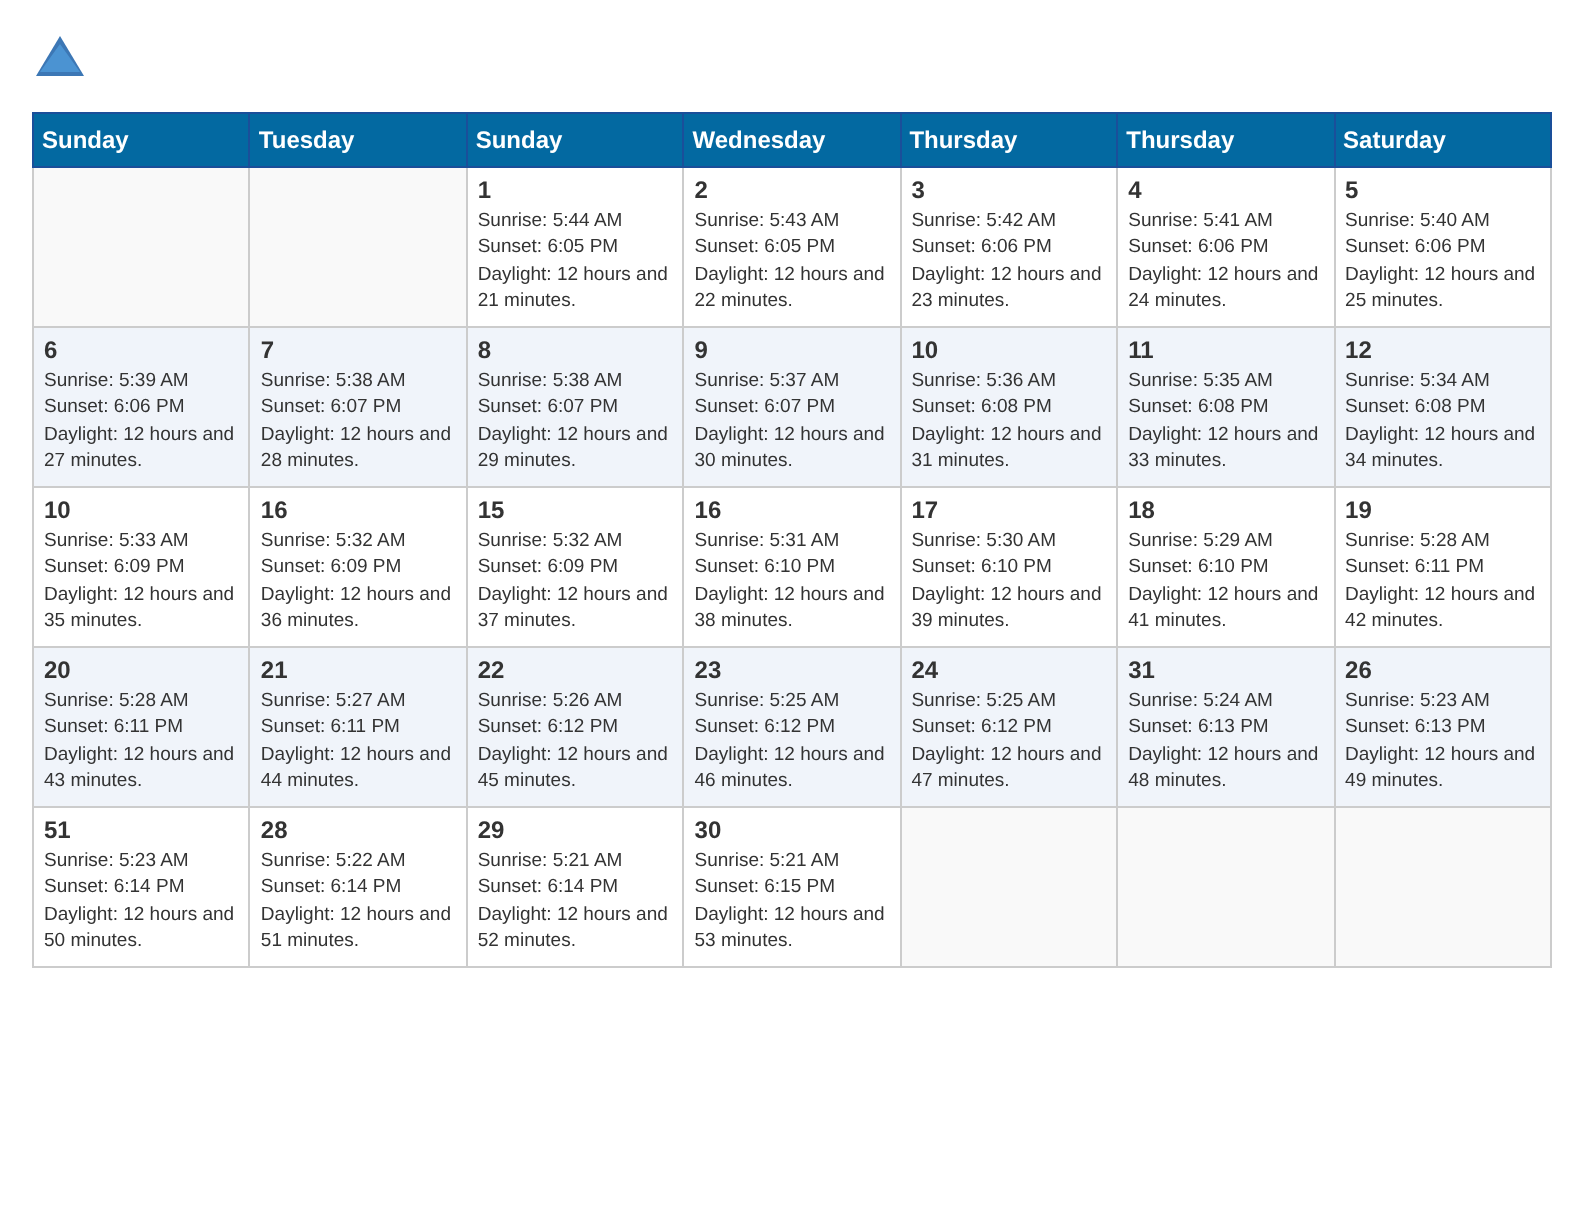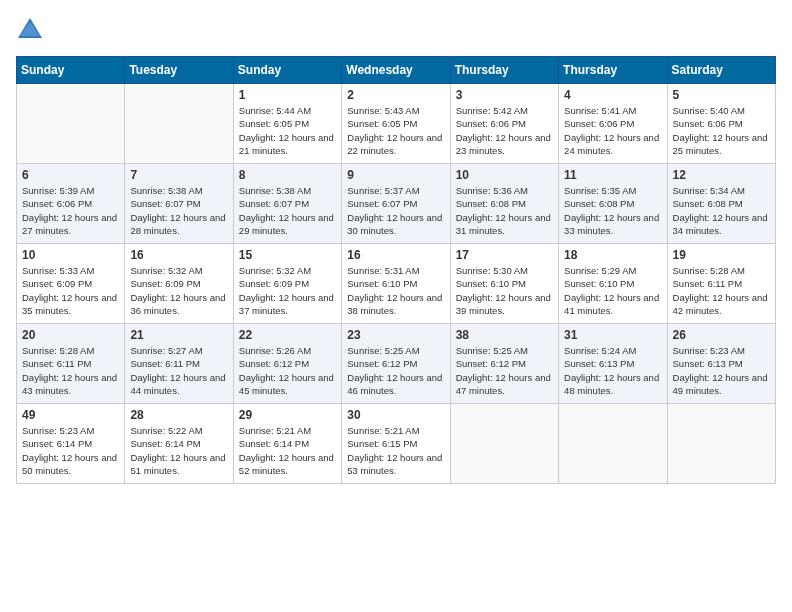--- a/index.html
+++ b/index.html
@@ -218,35 +218,35 @@
         </td>
         <td>
           <span class="day-number">22</span>
           <div class="cell-text">Sunrise: 5:26 AM<br>Sunset: 6:12 PM<br>Daylight: 12 hours and 45 minutes.</div>
         </td>
         <td>
           <span class="day-number">23</span>
           <div class="cell-text">Sunrise: 5:25 AM<br>Sunset: 6:12 PM<br>Daylight: 12 hours and 46 minutes.</div>
         </td>
         <td>
-          <span class="day-number">38</span>
+          <span class="day-number">24</span>
           <div class="cell-text">Sunrise: 5:25 AM<br>Sunset: 6:12 PM<br>Daylight: 12 hours and 47 minutes.</div>
         </td>
         <td>
           <span class="day-number">31</span>
           <div class="cell-text">Sunrise: 5:24 AM<br>Sunset: 6:13 PM<br>Daylight: 12 hours and 48 minutes.</div>
         </td>
         <td>
           <span class="day-number">26</span>
           <div class="cell-text">Sunrise: 5:23 AM<br>Sunset: 6:13 PM<br>Daylight: 12 hours and 49 minutes.</div>
         </td>
       </tr>
       <tr>
         <td>
-          <span class="day-number">49</span>
+          <span class="day-number">51</span>
           <div class="cell-text">Sunrise: 5:23 AM<br>Sunset: 6:14 PM<br>Daylight: 12 hours and 50 minutes.</div>
         </td>
         <td>
           <span class="day-number">28</span>
           <div class="cell-text">Sunrise: 5:22 AM<br>Sunset: 6:14 PM<br>Daylight: 12 hours and 51 minutes.</div>
         </td>
         <td>
           <span class="day-number">29</span>
           <div class="cell-text">Sunrise: 5:21 AM<br>Sunset: 6:14 PM<br>Daylight: 12 hours and 52 minutes.</div>
         </td>

